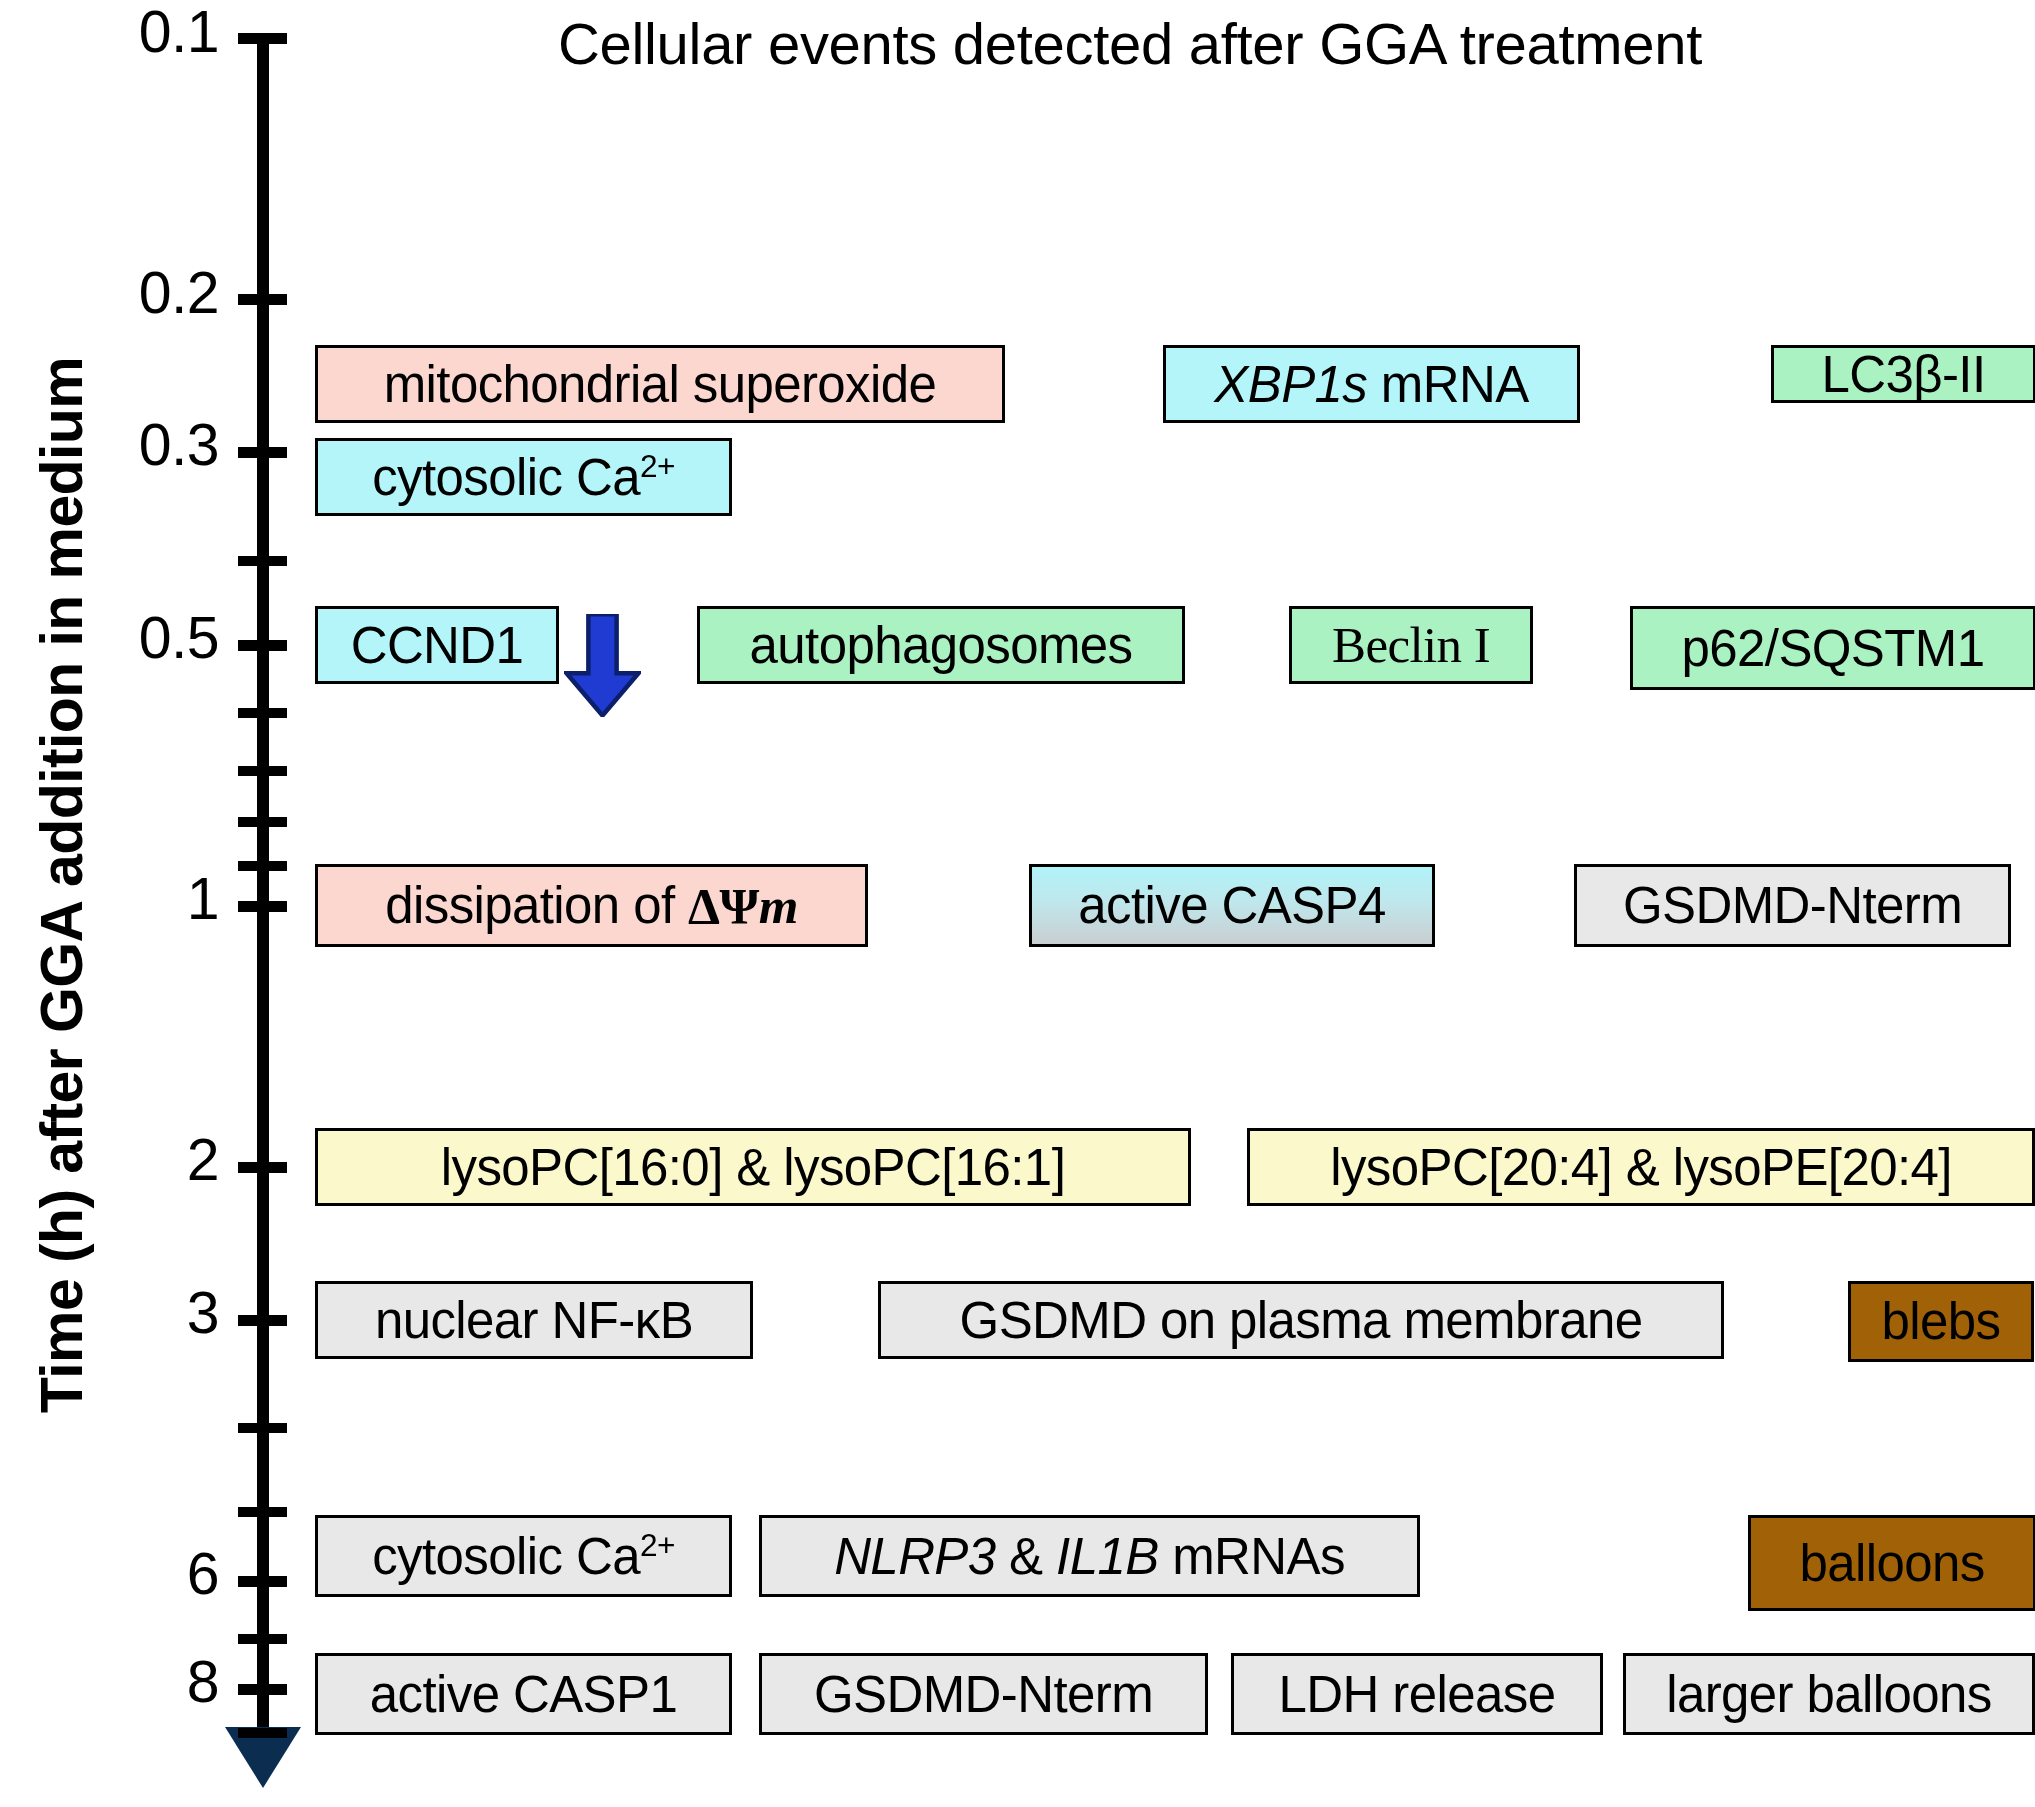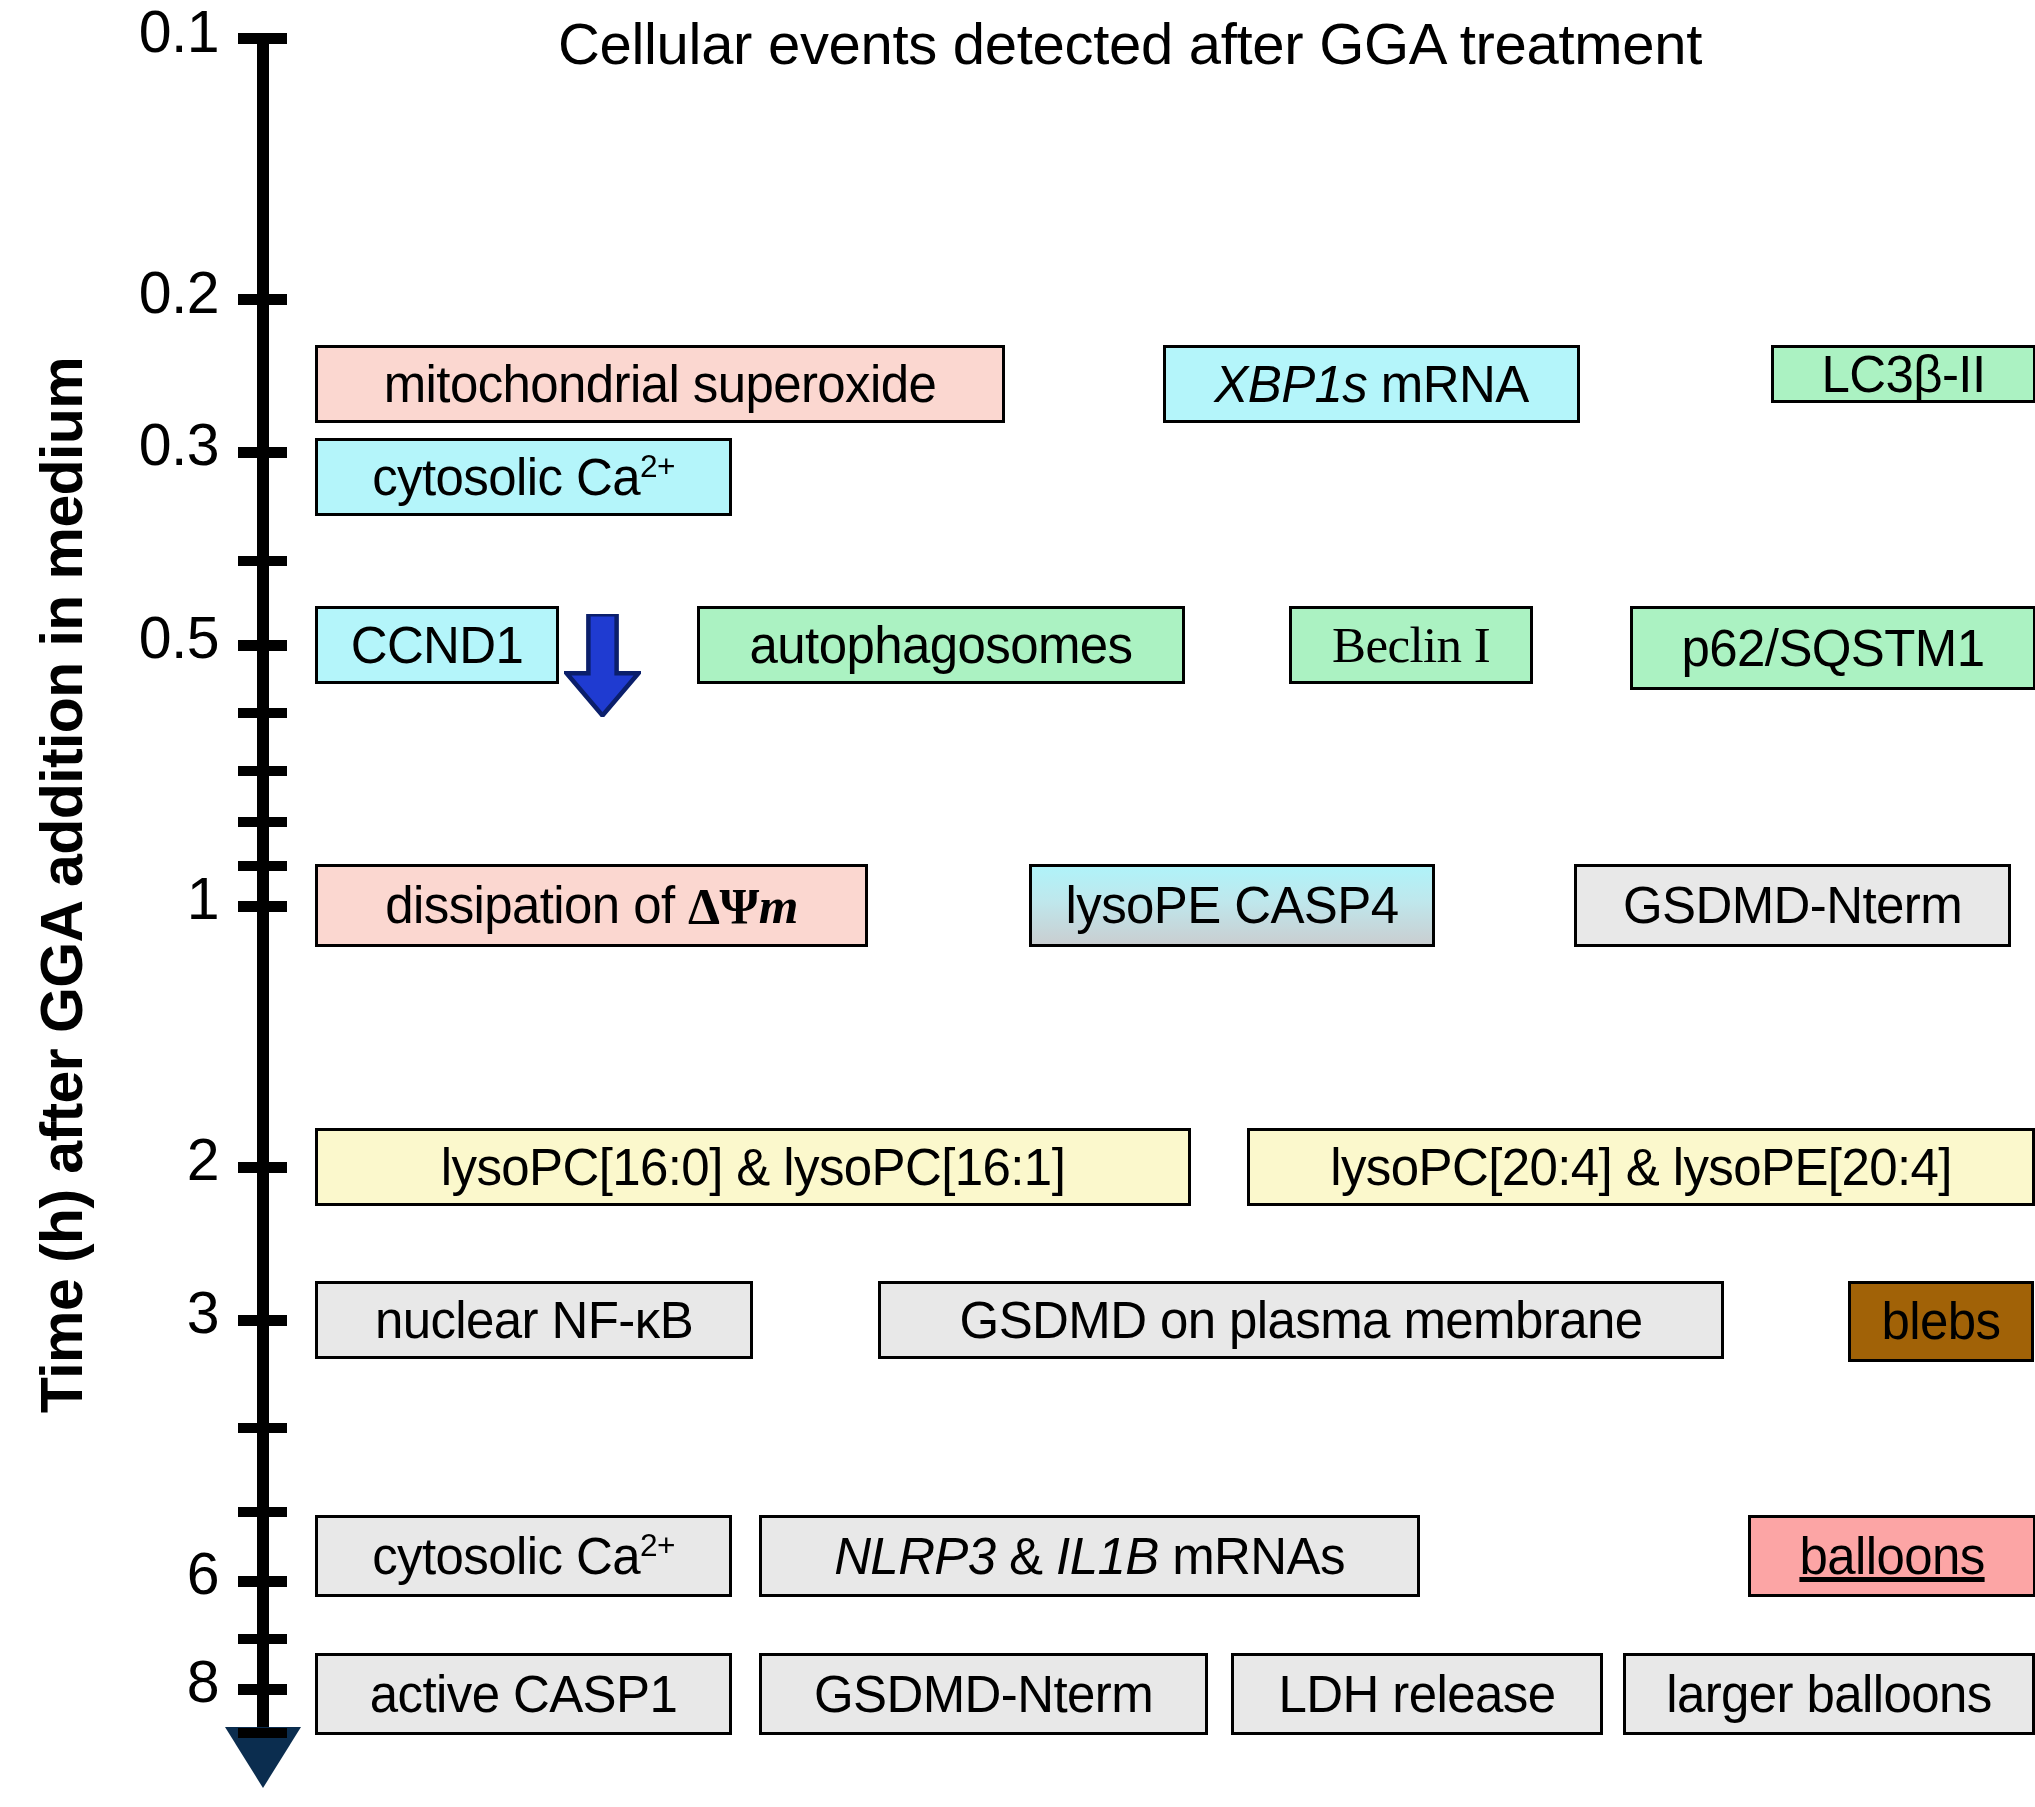--- a/index.html
+++ b/index.html
@@ -188,21 +188,21 @@
       <div class="event-box" style="left: 1289px; width: 244px; height: 78px; top: 606px; background: rgb(171, 242, 194); font-family: Liberation Serif, serif;">
         <span class="lbl"><span>Beclin I</span></span>
       </div>
       <div class="event-box" style="left: 1630px; width: 406px; height: 84px; top: 606px; background: rgb(171, 242, 194);">
         <span class="lbl"><span>p62/SQSTM1</span></span>
       </div>
       <div class="event-box" style="left: 315px; width: 553px; height: 83px; top: 864px; background: rgb(251, 215, 208);">
         <span class="lbl"><span>dissipation of </span><span class="mathbold">ΔΨ</span><span class="mathbold-it">m</span></span>
       </div>
       <div class="event-box" style="left: 1029px; width: 406px; height: 83px; top: 864px; background: linear-gradient(rgb(176, 243, 249) 0%, rgb(191, 231, 236) 45%, rgb(201, 206, 209) 100%);">
-        <span class="lbl"><span>lysoPE CASP4</span></span>
+        <span class="lbl"><span>active CASP4</span></span>
       </div>
       <div class="event-box" style="left: 1574px; width: 437px; height: 83px; top: 864px; background: rgb(232, 232, 232);">
         <span class="lbl"><span>GSDMD-Nterm</span></span>
       </div>
       <div class="event-box" style="left: 315px; width: 876px; height: 78px; top: 1128px; background: rgb(251, 248, 204);">
         <span class="lbl"><span>lysoPC[16:0] &amp; lysoPC[16:1]</span></span>
       </div>
       <div class="event-box" style="left: 1247px; width: 788px; height: 78px; top: 1128px; background: rgb(251, 248, 204);">
         <span class="lbl"><span>lysoPC[20:4] &amp; lysoPE[20:4]</span></span>
       </div>
@@ -214,21 +214,21 @@
       </div>
       <div class="event-box" style="left: 1848px; width: 186px; height: 81px; top: 1281px; background: #a16207; align-items: center;">
         <span class="lbl"><span>blebs</span></span>
       </div>
       <div class="event-box" style="left: 315px; width: 417px; height: 82px; top: 1515px; background: rgb(232, 232, 232);">
         <span class="lbl"><span>cytosolic Ca</span><span class="sup">2+</span></span>
       </div>
       <div class="event-box" style="left: 759px; width: 661px; height: 82px; top: 1515px; background: rgb(232, 232, 232);">
         <span class="lbl"><span class="it">NLRP3</span><span> &amp; </span><span class="it">IL1B</span><span> mRNAs</span></span>
       </div>
-      <div class="event-box" style="left: 1748px; width: 288px; height: 82px; top: 1515px; background: #fca5a5; text-decoration: underline;">
+      <div class="event-box" style="left: 1748px; width: 288px; height: 96px; top: 1515px; background: #a16207;">
         <span class="lbl"><span>balloons</span></span>
       </div>
       <div class="event-box" style="left: 315px; width: 417px; height: 82px; top: 1653px; background: rgb(232, 232, 232);">
         <span class="lbl"><span>active CASP1</span></span>
       </div>
       <div class="event-box" style="left: 759px; width: 449px; height: 82px; top: 1653px; background: rgb(232, 232, 232);">
         <span class="lbl"><span>GSDMD-Nterm</span></span>
       </div>
       <div class="event-box" style="left: 1231px; width: 372px; height: 82px; top: 1653px; background: rgb(232, 232, 232);">
         <span class="lbl"><span>LDH release</span></span>

